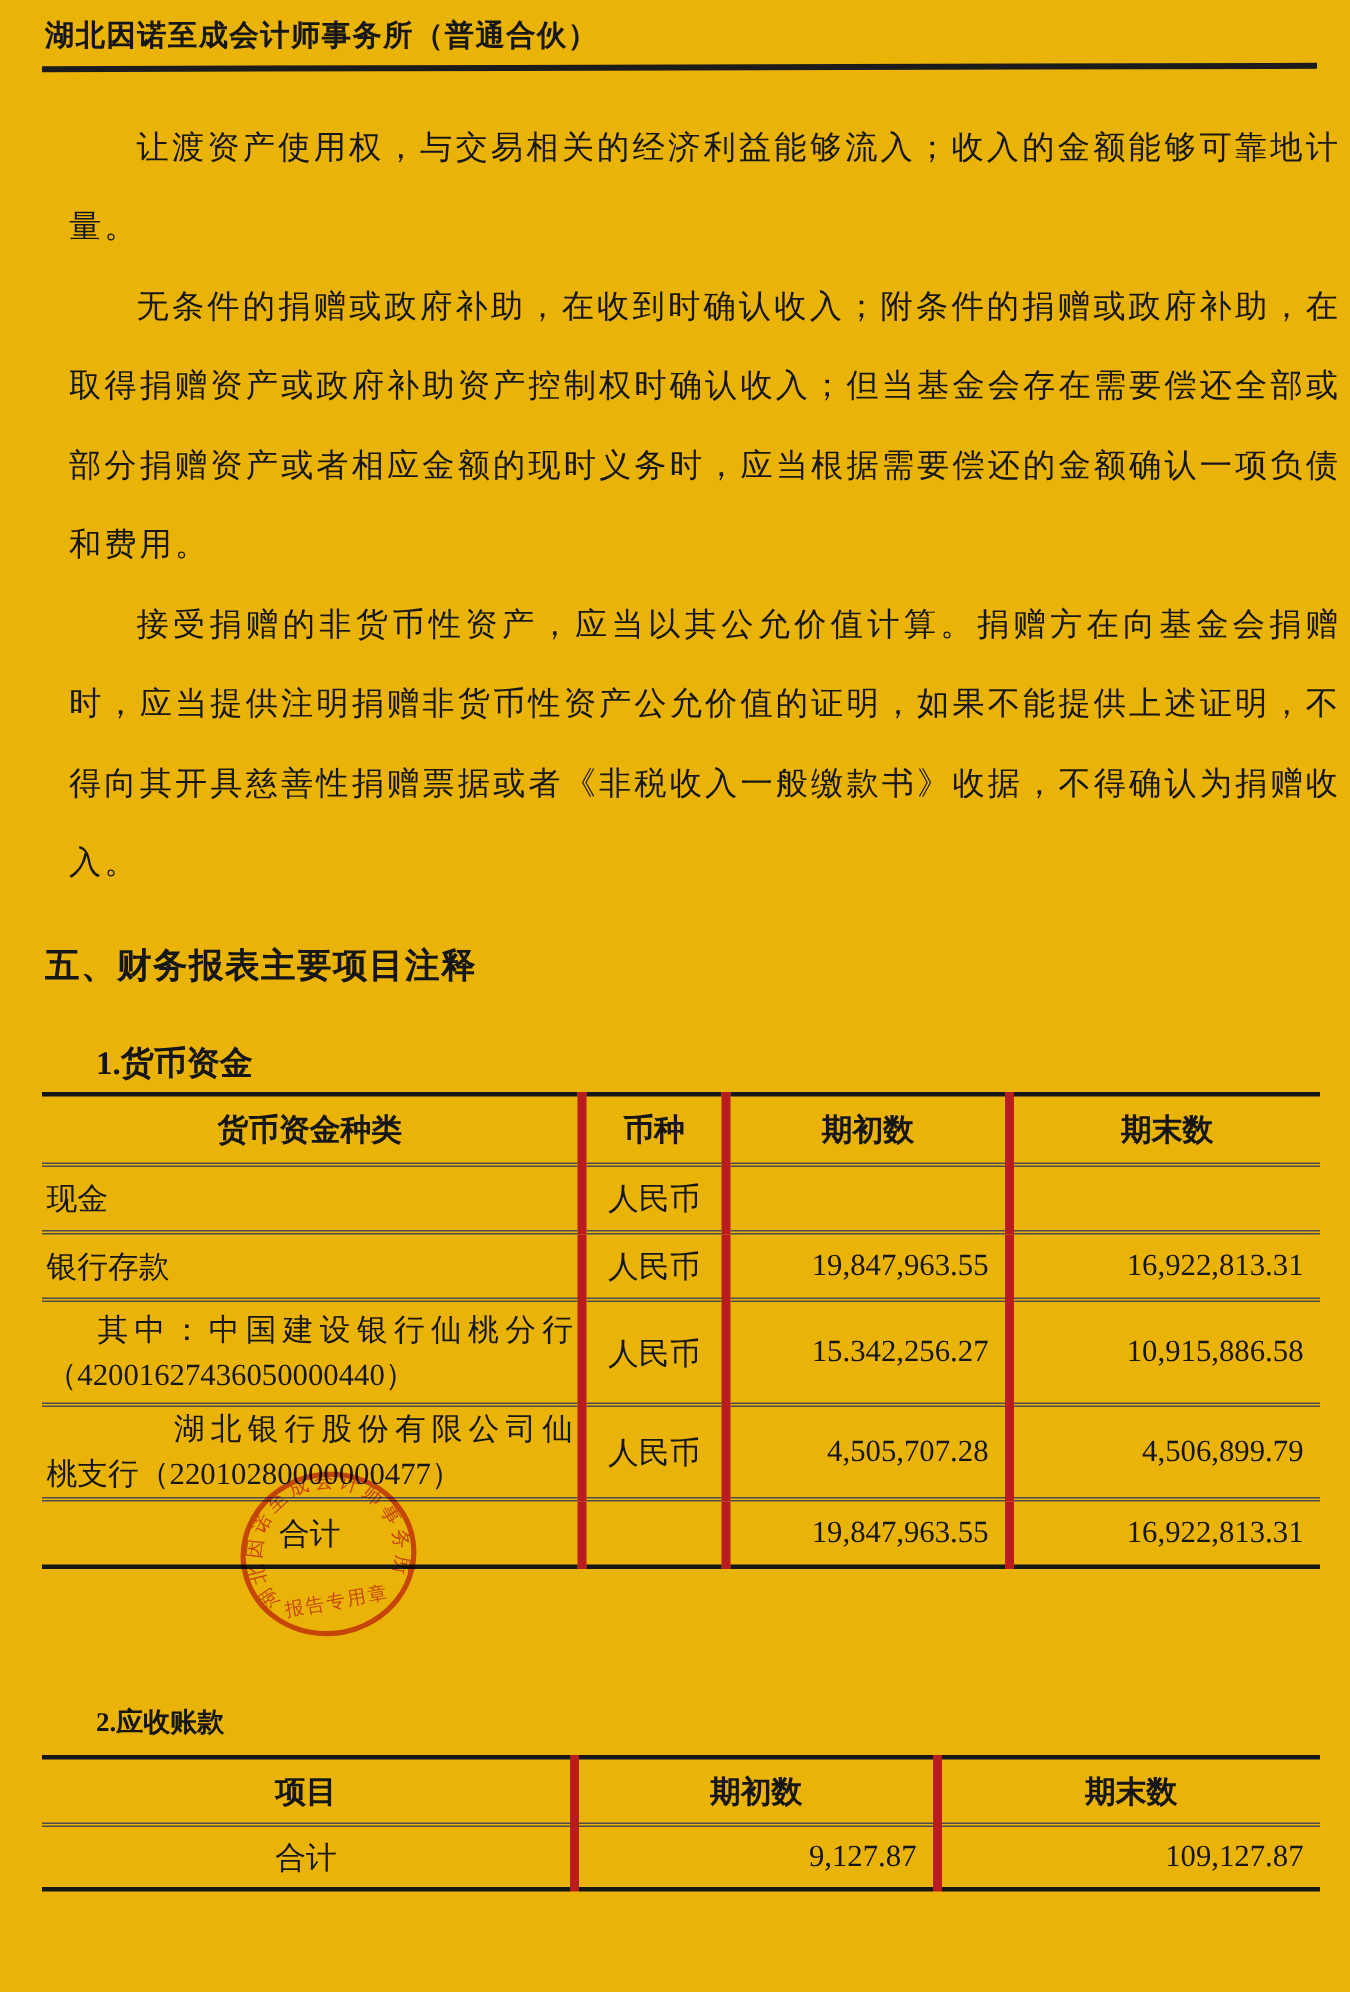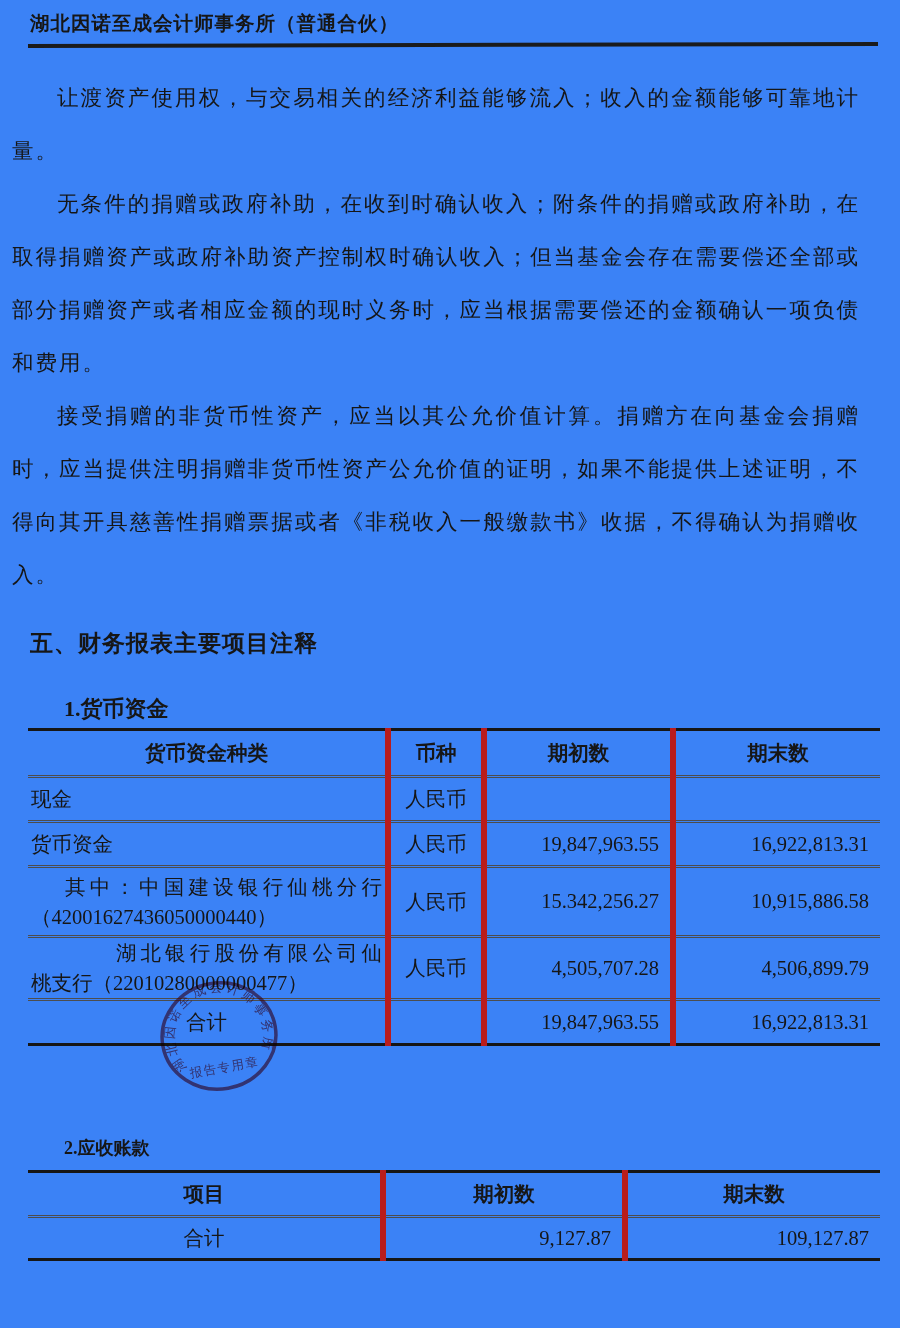--- a/index.html
+++ b/index.html
@@ -1,37 +1,37 @@
 <!DOCTYPE html>
 <html><head>
 <meta charset="utf-8">
 <style>
   * { margin:0; padding:0; box-sizing:border-box; }
   html,body { background:#e8e8e6; }
   .page {
     position:relative;
     width:900px; height:1328px;
-    background:#3b82f6;
+    background:#eab308;
     font-family:"Liberation Serif", serif;
     color:#161616;
     overflow:hidden;
     margin:0 auto;
   }
   
   .page-header {
     position:absolute; left:30px; top:10px;
     font-size:19.5px; font-weight:600; letter-spacing:1px;
   }
   .header-rule {
     position:absolute; left:28px; top:43px; width:850px; height:4px;
     background:#1b1b1b; transform:rotate(-0.15deg);
   }
   
   .body-text {
-    position:absolute; left:12px; top:72px; width:848px;
+    position:absolute; left:46px; top:72px; width:848px;
     font-size:21.5px; line-height:53px; letter-spacing:2px;
     text-align:justify;
   }
   .body-text p { text-indent:45px; }
   
   .h-section {
     position:absolute; left:30px; top:628px;
     font-size:23px; font-weight:bold; letter-spacing:1px;
   }
   .h-sub1 { position:absolute; left:64px; top:694px; font-size:22px; font-weight:bold; }
@@ -109,21 +109,21 @@
       <th class="v">期初数</th>
       <th class="v">期末数</th>
     </tr>
     <tr class="t1r1">
       <td>现金</td>
       <td class="v cur">人民币</td>
       <td class="v num"></td>
       <td class="v num"></td>
     </tr>
     <tr class="t1r2">
-      <td>货币资金</td>
+      <td>银行存款</td>
       <td class="v cur">人民币</td>
       <td class="v num">19,847,963.55</td>
       <td class="v num">16,922,813.31</td>
     </tr>
     <tr class="t1r3">
       <td>
         <span class="line spread pl34">其中：中国建设银行仙桃分行</span>
         <span class="line">（42001627436050000440）</span>
       </td>
       <td class="v cur">人民币</td>

